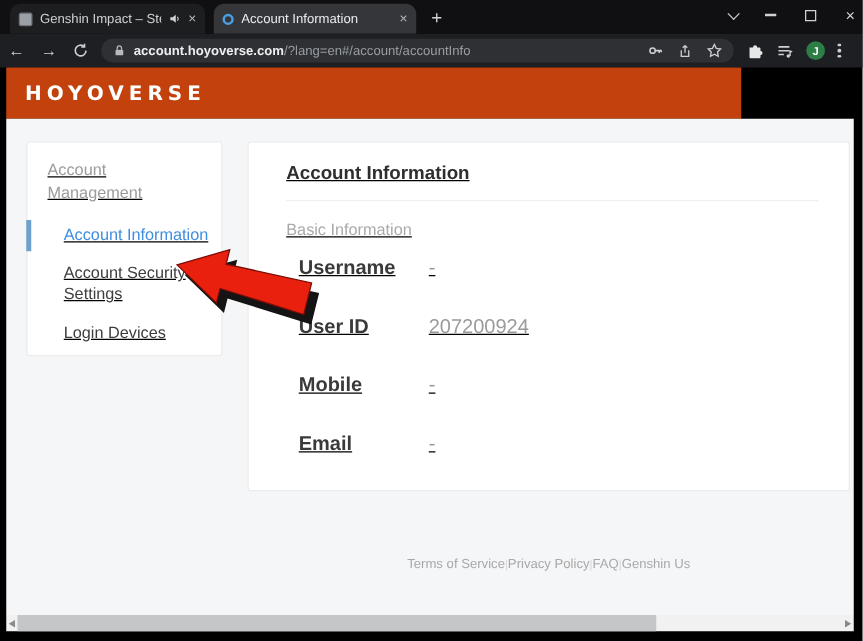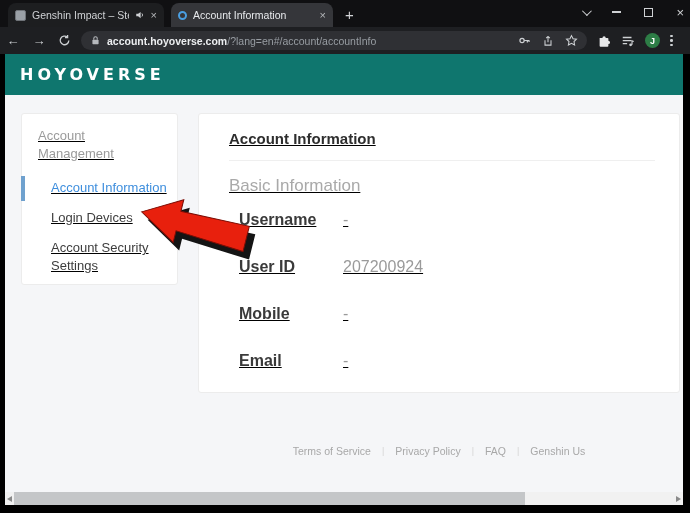--- a/index.html
+++ b/index.html
@@ -33,46 +33,46 @@
   .url .path { color:#989da3; }
   .pill-icons { display:flex; align-items:center; gap:11px; }
   .ticon { display:flex; align-items:center; }
   .ticon svg { display:block; }
   .tb-right { display:flex; align-items:center; gap:10px; margin-left:10px; }
   .avatar { width:15px; height:15px; border-radius:50%; background:#2d7d46; color:#fff; font-size:9px; font-weight:700; display:flex; align-items:center; justify-content:center; }
   .kebab { color:#cdd0d3; font-size:11px; letter-spacing:0; line-height:3px; display:flex; flex-direction:column; gap:2px; }
   .kebab i { width:2.5px; height:2.5px; background:#cdd0d3; border-radius:50%; display:block; }
 
   
-  .brand { left:5px; top:54px; width:678px; height:41px; background:#0f766e; display:flex; align-items:center; }
+  .brand { left:5px; top:54px; width:588px; height:41px; background:#c2410c; display:flex; align-items:center; }
   .logo { color:#fff; font-family:"DejaVu Sans", sans-serif; font-weight:700; font-size:16px; letter-spacing:4px; margin-left:15px; }
 
   
   .page { left:5px; top:95px; width:678px; height:397px; background:#f5f6f8; }
   .panel { position:absolute; background:#fff; border:1px solid #ececec; border-radius:3px;text-decoration:underline; }
   .sidebar { left:16px; top:18px; width:157px; height:172px; }
   .side-title { margin:13px 14px 0 16px; color:#9b9b9b; font-size:13px; line-height:1.35; }
   .nav { margin-top:17px; }
   .nav-item { position:relative; padding:0 10px 0 29px; font-size:13px; line-height:1.32; color:#3d3d3d; margin-bottom:13px; cursor:pointer; }
   .nav-item.active { color:#3e8edd; }
   .nav-item.active .bar { position:absolute; left:-1px; top:-3px; width:3.5px; height:25px; background:#6fa1ce; }
 
   .main { left:193px; top:18px; width:482px; height:280px; }
   .main-title { margin:16px 24px 0 30px; font-size:15px; font-weight:600; color:#2e2e2e; }
   .hr { margin:13px 24px 0 30px; border-top:1px solid #efefef; }
-  .section-label { margin:15px 0 0 30px; font-size:17px; color:#a9a9a9; }
+  .section-label { margin:15px 0 0 30px; font-size:13px; color:#a9a9a9; }
   .rows { margin:15px 0 0 40px; }
   .row { display:flex; margin-bottom:29px; font-size:16px; }
   .row .lbl { width:104px; color:#3a3a3a; font-weight:600; }
   .row .val { color:#9a9a9a; }
 
   .arrow-wrap { left:133px; top:100px; width:122px; height:68px; pointer-events:none; }
 
   .footer { left:193px; top:350px; width:482px; text-align:center; }
-  .flinks { font-size:10.5px; color:#a8a8a8; display:flex; justify-content:center; gap:11px; align-items:center; }
+  .flinks { font-size:10.5px; color:#a8a8a8; display:flex; justify-content:center; align-items:center; }
   .fsep { color:#d5d5d5; font-size:9px; }
   .fcopy { margin-top:9px; font-size:10.5px; color:#c6c6c6; }
   .flink { cursor:pointer; }
 
   
   .hscroll { left:5px; top:492px; width:678px; height:13px; background:#f1f1f1; }
   .thumb { position:absolute; left:9px; top:0; width:511px; height:13px; background:#c4c6c8; }
   .sarrow { position:absolute; top:3.5px; width:0; height:0; border-top:3.5px solid transparent; border-bottom:3.5px solid transparent; }
   .sarrow.left { left:2px; border-right:5px solid #8a8a8a; }
   .sarrow.right { right:2px; border-left:5px solid #8a8a8a; }
@@ -172,24 +172,24 @@
 <div class="abs page">
 
   <div class="panel sidebar">
     <div class="side-title">Account Management</div>
     <div class="nav">
       <div class="nav-item active">
         <span class="bar"></span>
         <span>Account Information</span>
       </div>
       <div class="nav-item">
+        <span>Account Security Settings</span>
+      </div>
+      <div class="nav-item">
         <span>Login Devices</span>
-      </div>
-      <div class="nav-item">
-        <span>Account Security Settings</span>
       </div>
     </div>
   </div>
 
   <div class="panel main">
     <div class="main-title">Account Information</div>
     <div class="hr"></div>
     <div class="section-label">Basic Information</div>
     <div class="rows">
       <div class="row">

